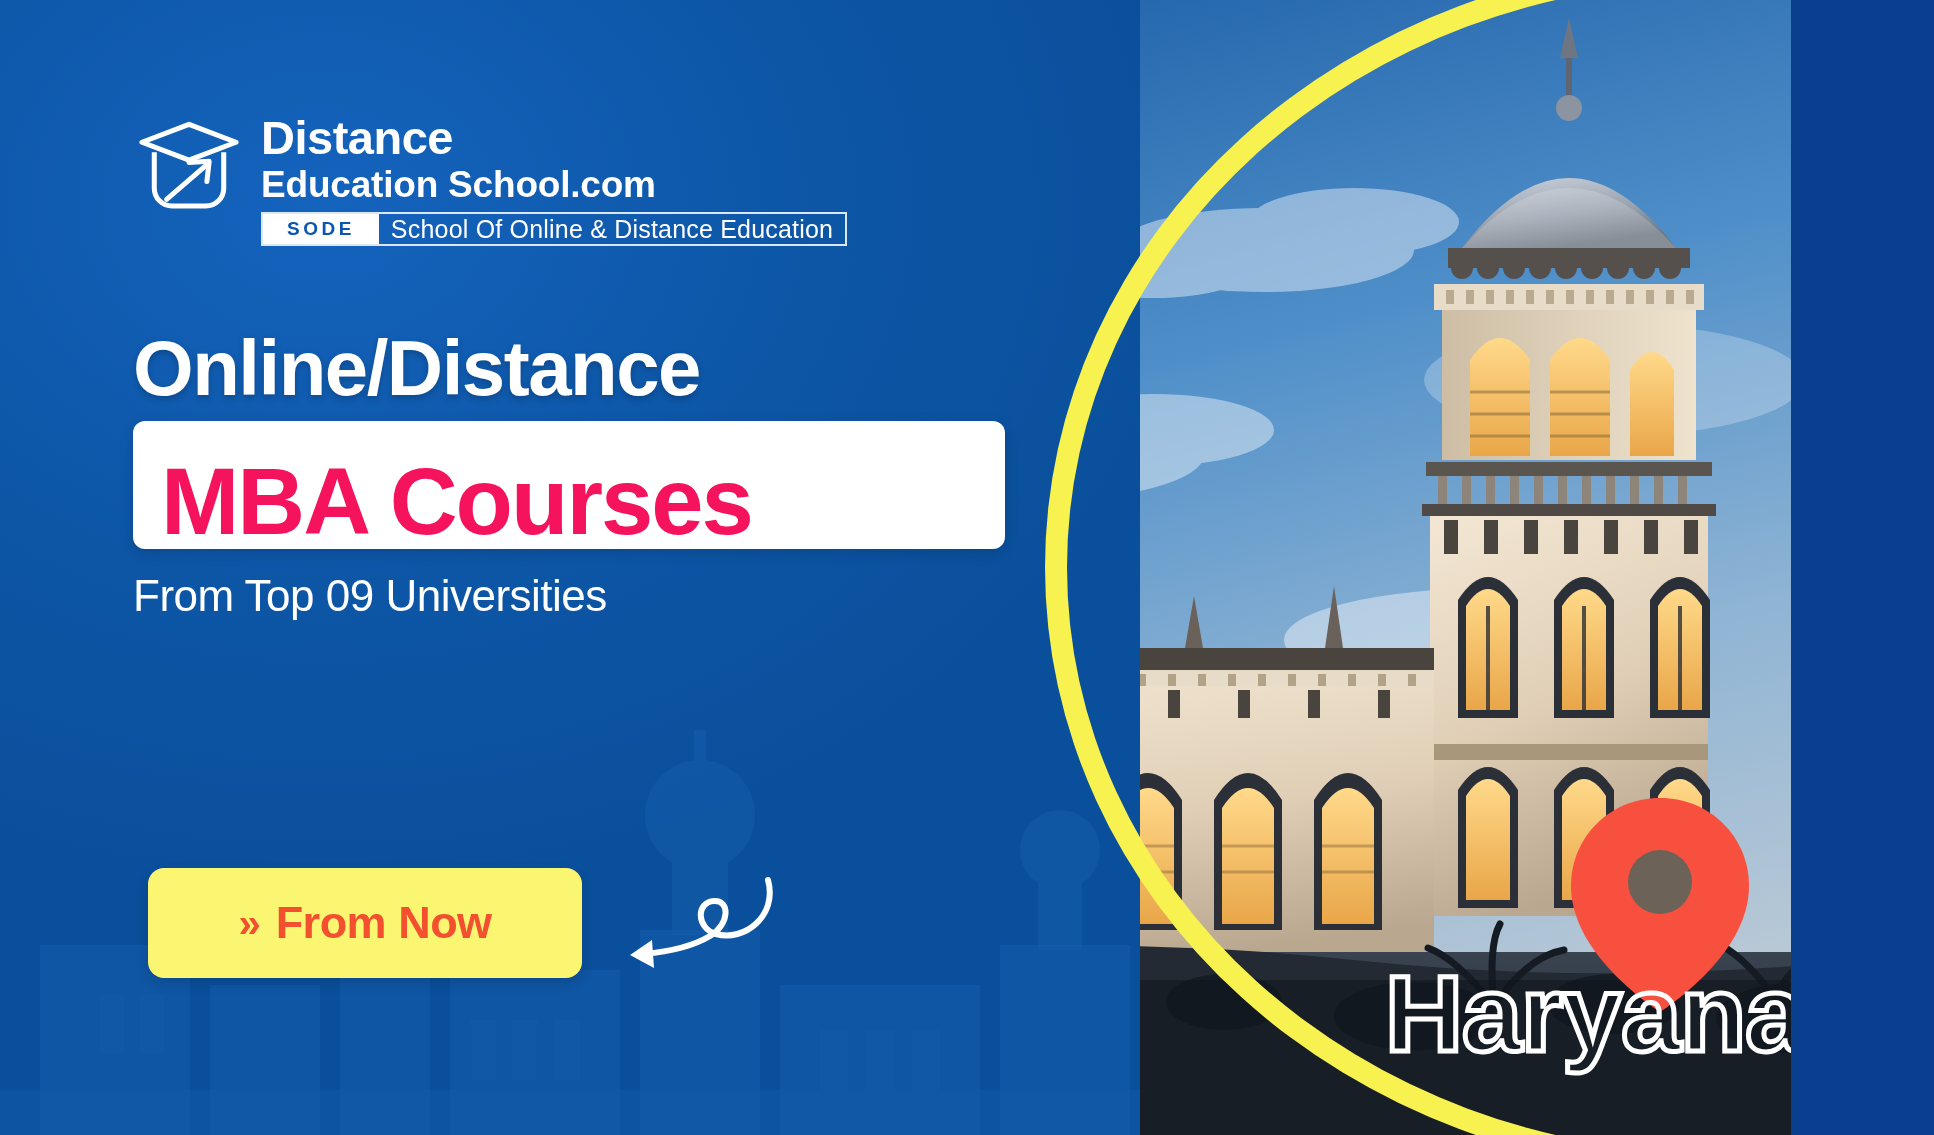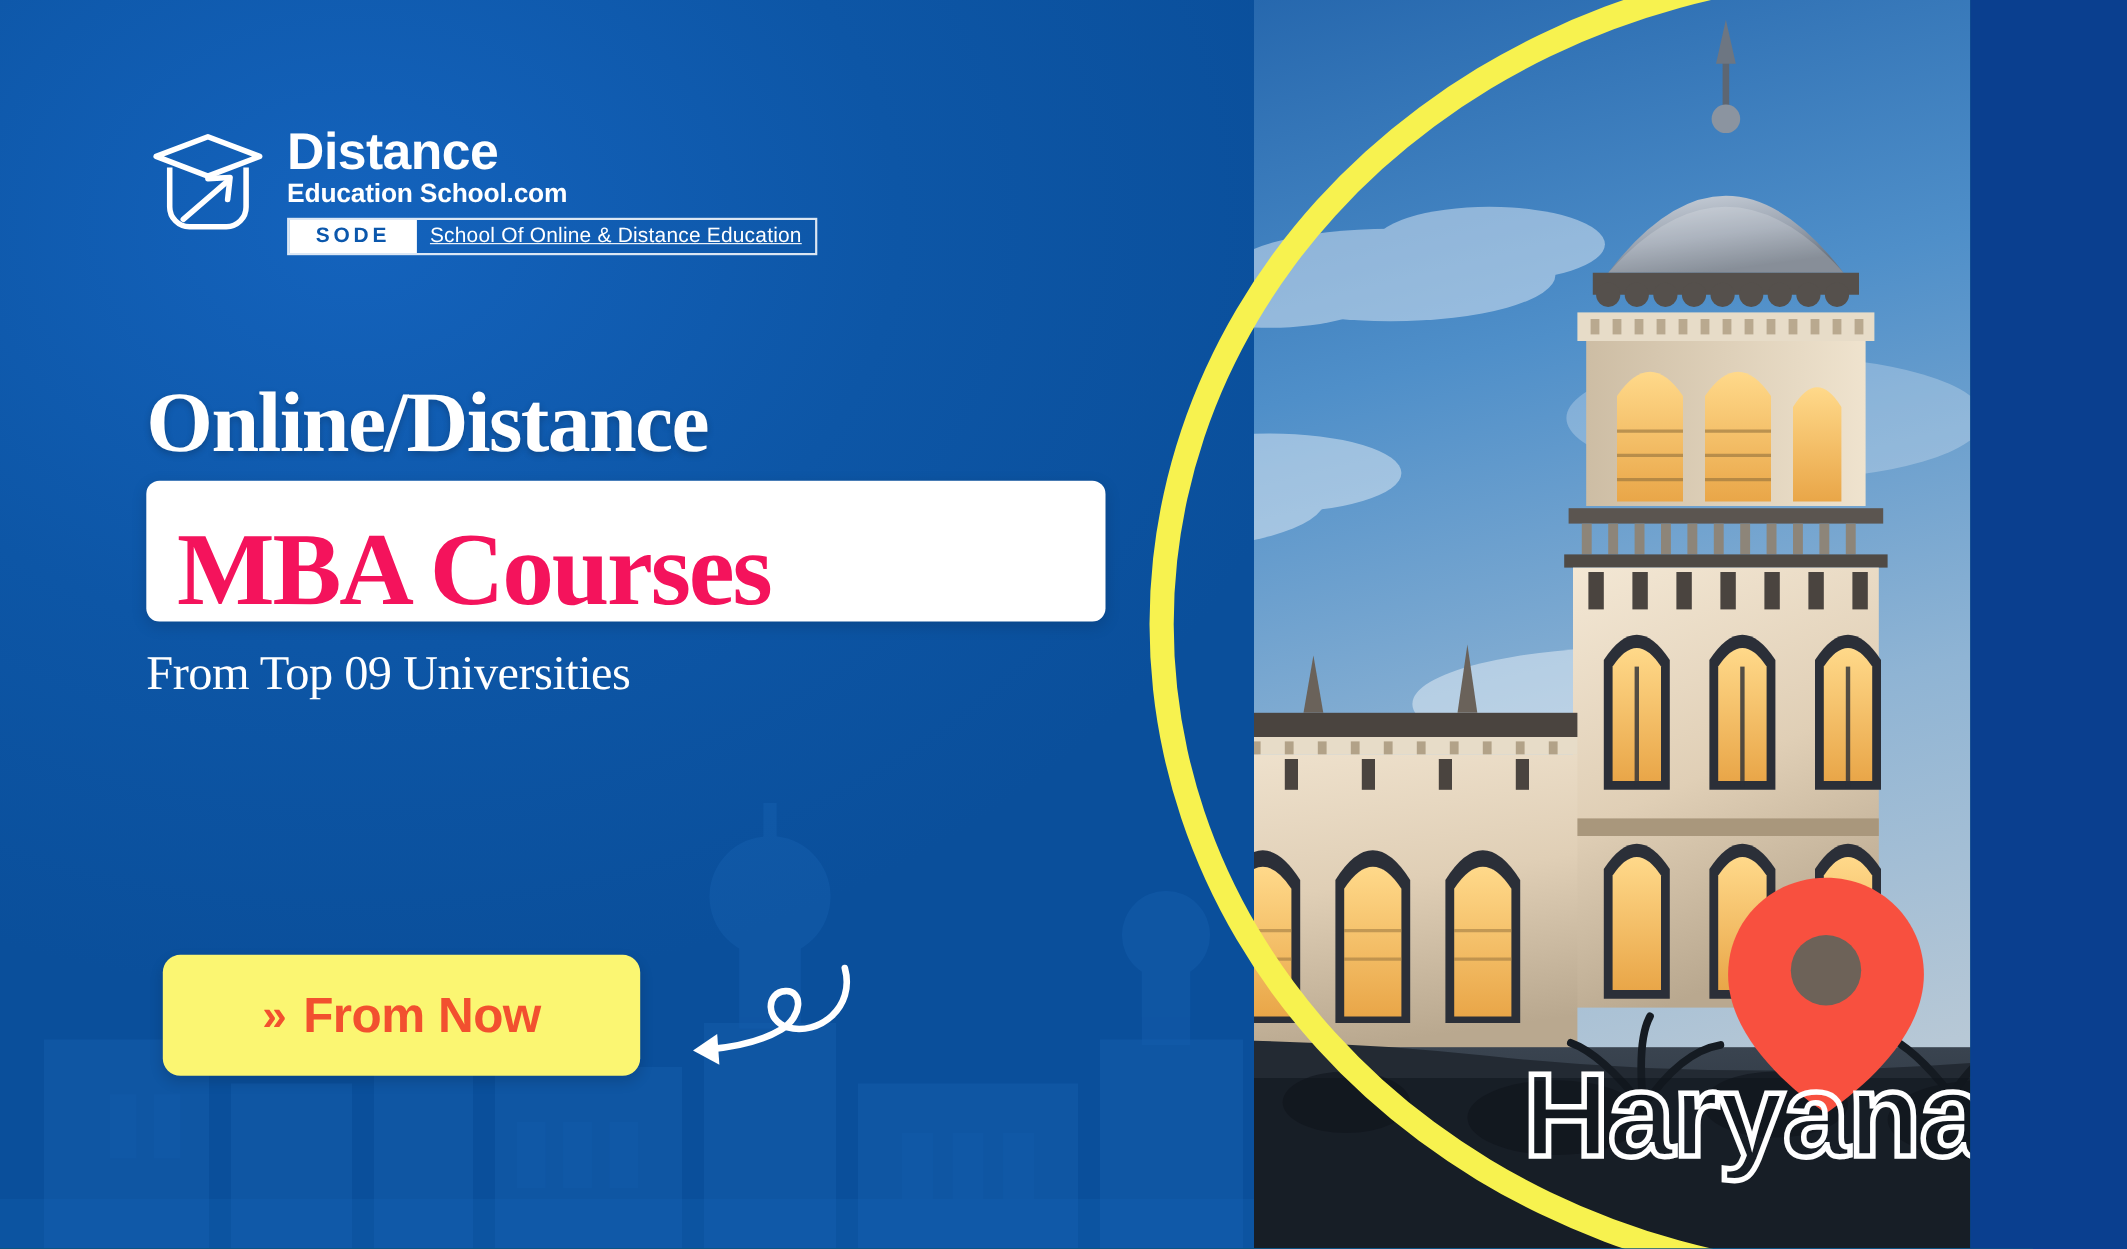--- a/index.html
+++ b/index.html
@@ -52,40 +52,40 @@
   
   .logo{ position:absolute; left:133px; top:108px; }
   .logo-row{ display:flex; align-items:flex-start; gap:16px; }
   .cap-icon{ width:112px; height:112px; flex:0 0 auto; margin-top:4px; }
   .logo-words{ padding-top:6px; }
   .logo-l1{
     font-size:47px; font-weight:700; color:#ffffff; line-height:1.0;
     letter-spacing:-0.5px;
   }
   .logo-l2{
-    font-size:24px; font-weight:700; color:#ffffff; line-height:1.12;
+    font-size:37px; font-weight:700; color:#ffffff; line-height:1.12;
     letter-spacing:-0.2px; margin-top:3px;
   }
   .sode-bar{
     display:flex; align-items:stretch; margin-top:7px;
     border:2px solid rgba(255,255,255,.85);
     width:fit-content; height:34px;
   }
   .sode-tag{
     background:#ffffff; color:#0b57ac; font-weight:700;
     font-size:19px; letter-spacing:3.5px;
     padding:0 24px; display:flex; align-items:center;
   }
   .sode-text{
-    color:#ffffff; font-size:19px; padding:0 12px;
-    display:flex; align-items:center; letter-spacing:.2px;text-decoration:underline;
-  }
-
-  
-  .copy{ position:absolute; left:133px; top:345px; width:940px;font-family:Liberation Serif, serif; }
+    color:#ffffff; font-size:25px; padding:0 12px;
+    display:flex; align-items:center; letter-spacing:.2px;
+  }
+
+  
+  .copy{ position:absolute; left:133px; top:329px; width:940px; }
   .h-line1{
     font-size:78px; font-weight:700; color:#ffffff;
     letter-spacing:-1.5px; line-height:1.0;
     text-shadow:0 3px 7px rgba(0,0,0,.22);
   }
   .pill{
     margin-top:14px;
     background:#ffffff; border-radius:12px;
     width:872px; height:128px;
     display:flex; align-items:flex-end;

